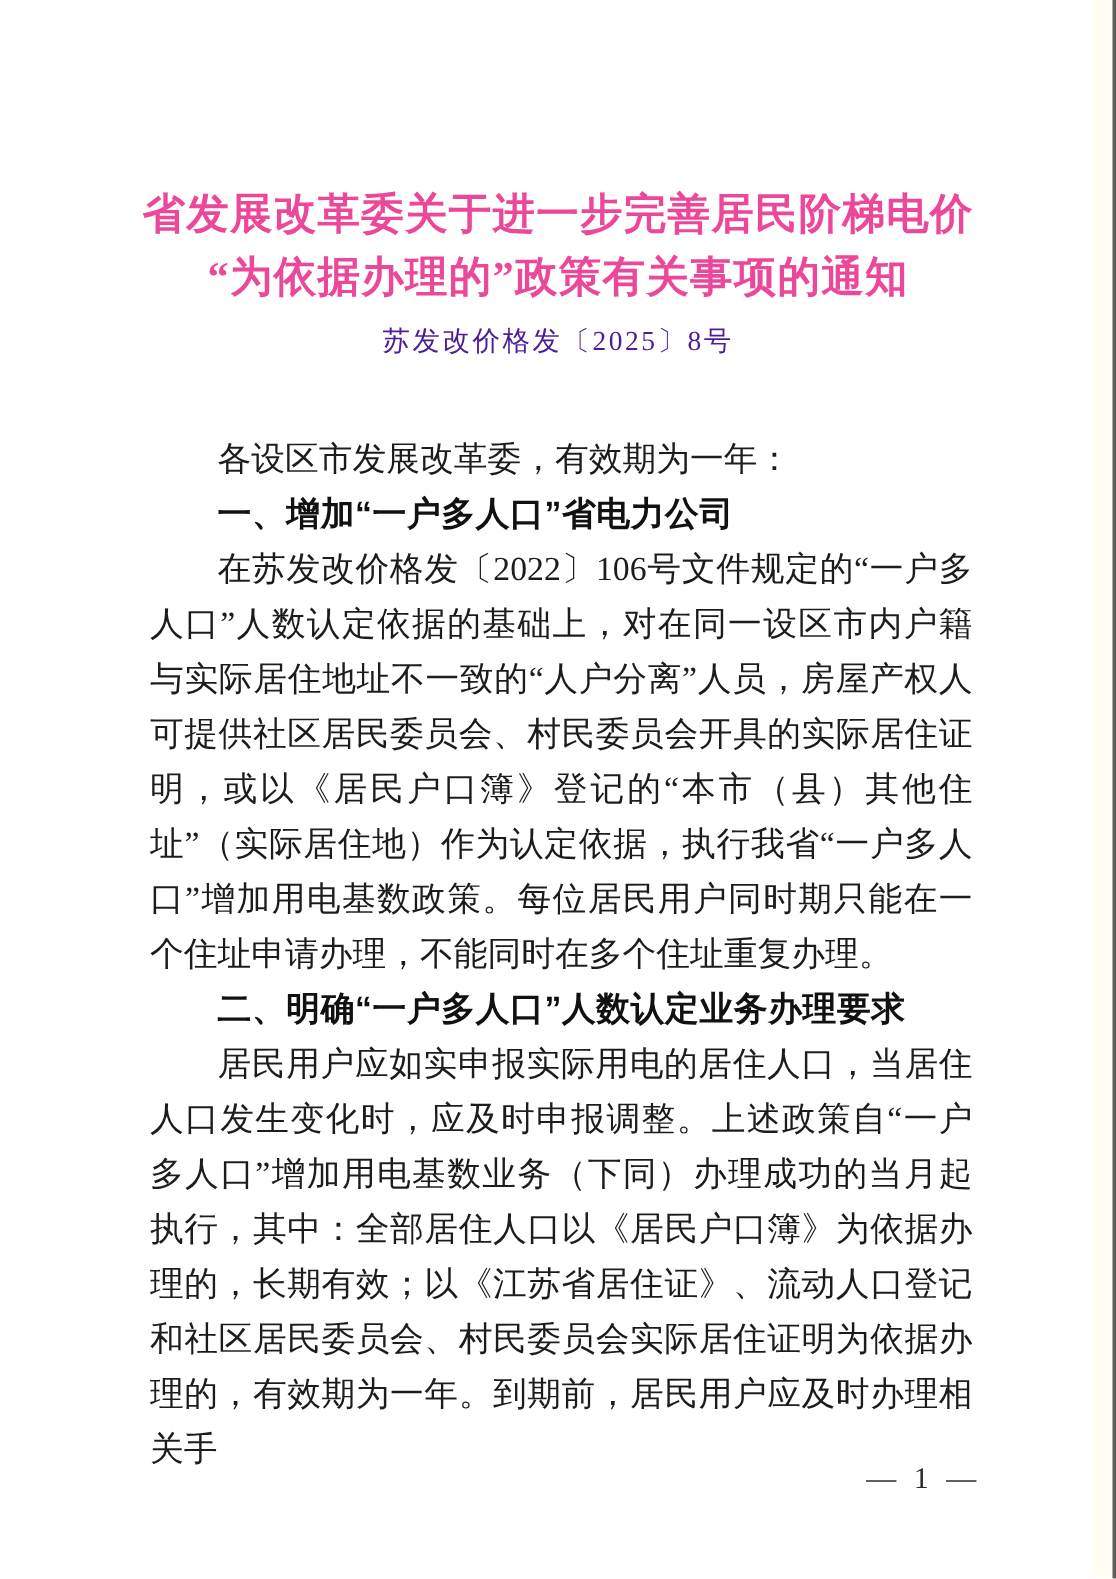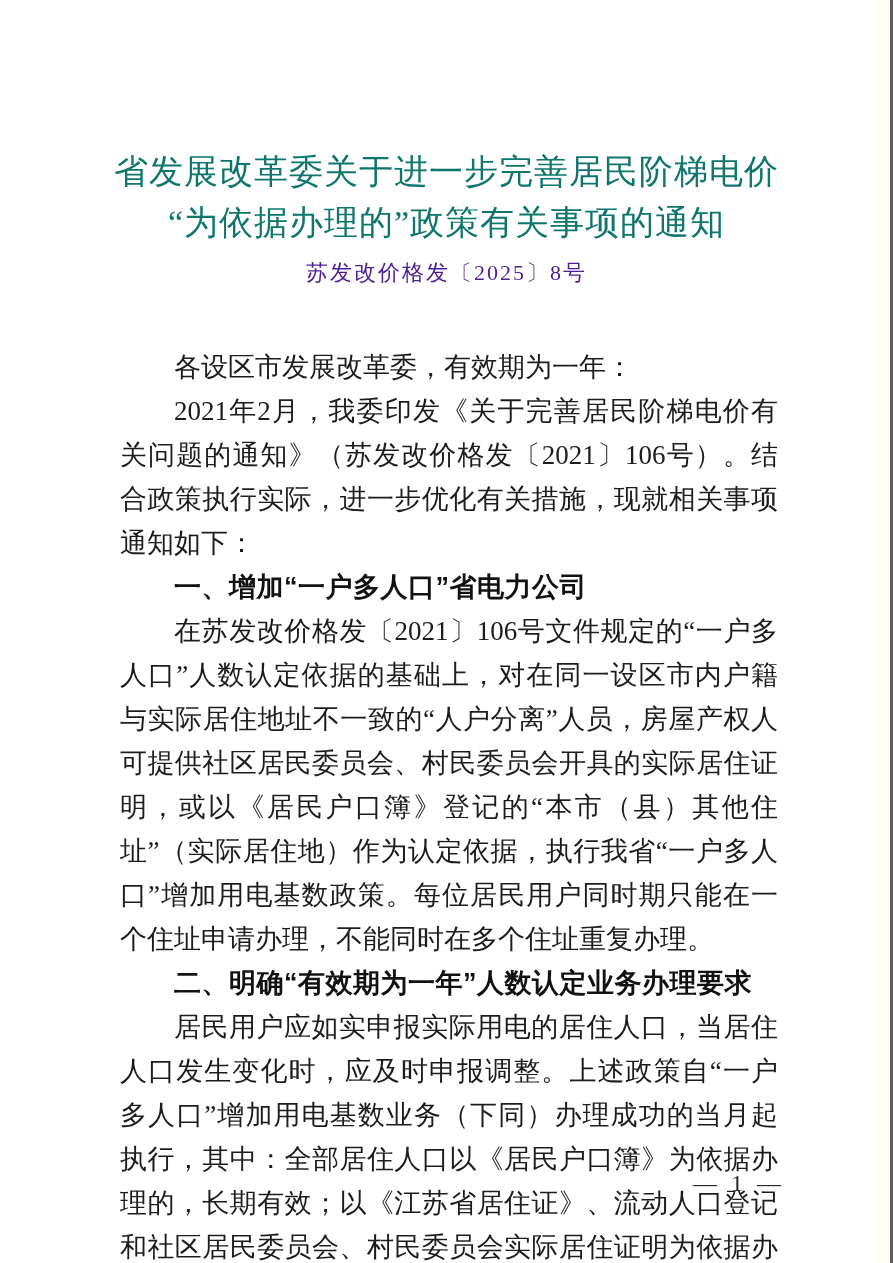--- a/index.html
+++ b/index.html
@@ -35,23 +35,23 @@
     width: 3px;
     background: #5f5f5f;
   }
   .title-block {
     margin: 146px 60px 0 60px;
     text-align: center;
   }
   .title-line {
     font-size: 34px;
     line-height: 51px;
-    font-weight: normal;
+    font-weight: bold;
     letter-spacing: 1px;
-    color: #0f766e;
+    color: #ec4899;
   }
   .doc-number {
     margin-top: 9px;
     text-align: center;
     font-size: 22px;
     line-height: 32px;
     color: #4c1d95;
     letter-spacing: 2px;
   }
   .body-block {
@@ -94,27 +94,26 @@
   <div class="title-block">
     <div class="title-line">省发展改革委关于进一步完善居民阶梯电价</div>
     <div class="title-line">“为依据办理的”政策有关事项的通知</div>
   </div>
 
   <div class="doc-number">苏发改价格发〔2025〕8号</div>
 
   <div class="body-block">
     <p class="para salutation">各设区市发展改革委，有效期为一年：</p>
 
-    <p class="para">2021年2月，我委印发《关于完善居民阶梯电价有关问题的通知》（苏发改价格发〔2021〕106号）。结合政策执行实际，进一步优化有关措施，现就相关事项通知如下：</p>
 
     <p class="section-heading">一、增加“一户多人口”省电力公司</p>
 
-    <p class="para">在苏发改价格发〔2021〕106号文件规定的“一户多人口”人数认定依据的基础上，对在同一设区市内户籍与实际居住地址不一致的“人户分离”人员，房屋产权人可提供社区居民委员会、村民委员会开具的实际居住证明，或以《居民户口簿》登记的“本市（县）其他住址”（实际居住地）作为认定依据，执行我省“一户多人口”增加用电基数政策。每位居民用户同时期只能在一个住址申请办理，不能同时在多个住址重复办理。</p>
+    <p class="para">在苏发改价格发〔2022〕106号文件规定的“一户多人口”人数认定依据的基础上，对在同一设区市内户籍与实际居住地址不一致的“人户分离”人员，房屋产权人可提供社区居民委员会、村民委员会开具的实际居住证明，或以《居民户口簿》登记的“本市（县）其他住址”（实际居住地）作为认定依据，执行我省“一户多人口”增加用电基数政策。每位居民用户同时期只能在一个住址申请办理，不能同时在多个住址重复办理。</p>
 
-    <p class="section-heading">二、明确“有效期为一年”人数认定业务办理要求</p>
+    <p class="section-heading">二、明确“一户多人口”人数认定业务办理要求</p>
 
     <p class="para">居民用户应如实申报实际用电的居住人口，当居住人口发生变化时，应及时申报调整。上述政策自“一户多人口”增加用电基数业务（下同）办理成功的当月起执行，其中：全部居住人口以《居民户口簿》为依据办理的，长期有效；以《江苏省居住证》、流动人口登记和社区居民委员会、村民委员会实际居住证明为依据办理的，有效期为一年。到期前，居民用户应及时办理相关手</p>
   </div>
 
   <div class="page-number">— 1 —</div>
 
   <div class="scan-strip"></div>
   <div class="scan-edge"></div>
 </div>
 

